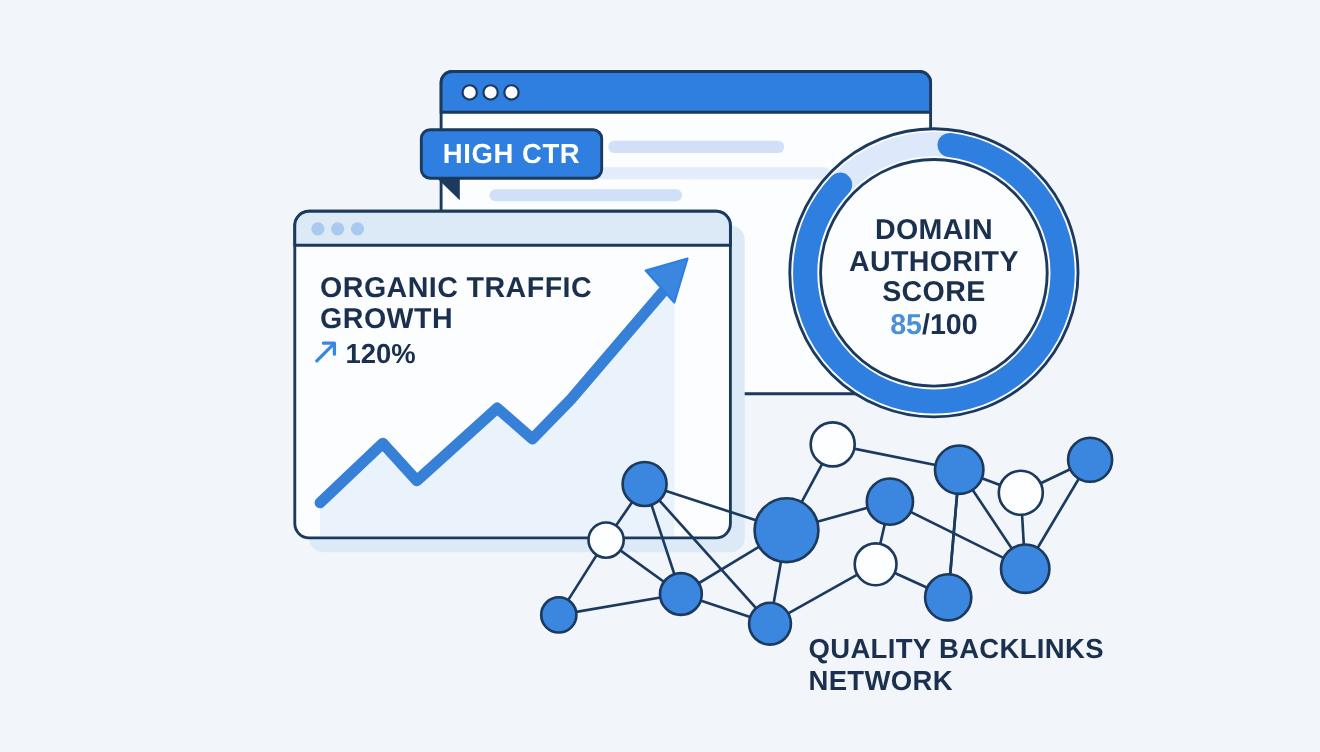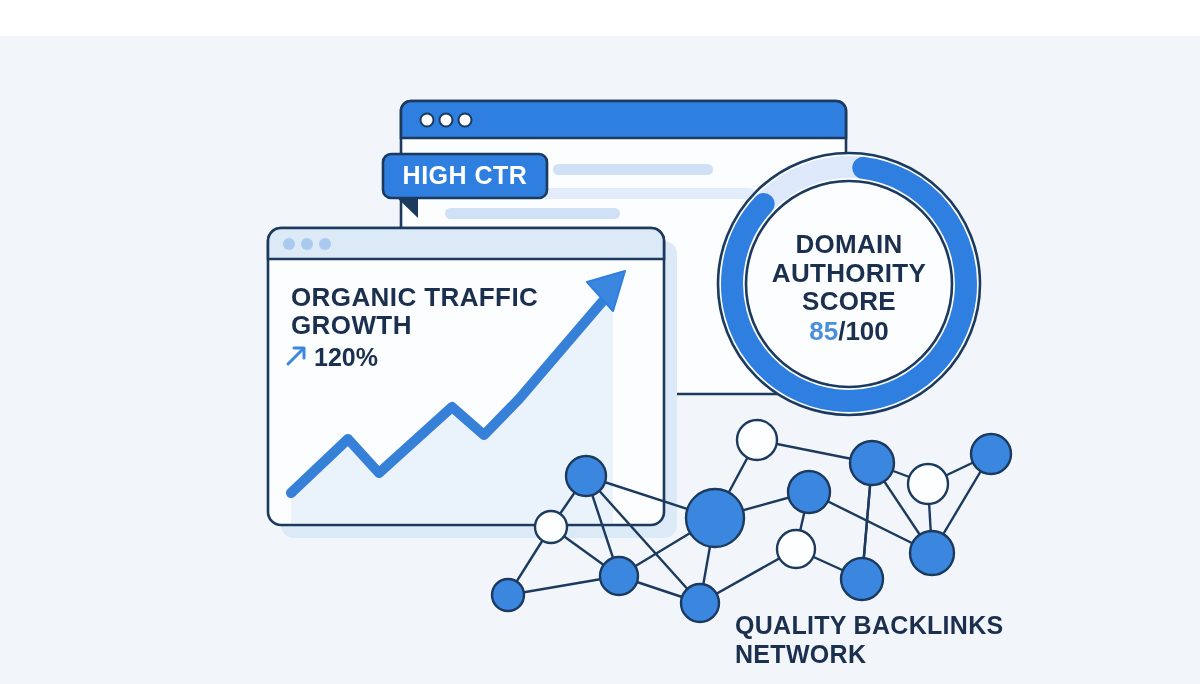--- a/index.html
+++ b/index.html
@@ -12,21 +12,20 @@
     width: 1200px;
     height: 684px;
     overflow: hidden;
     font-family: "Liberation Sans", sans-serif;
   }
   #stage {
     position: relative;
     width: 1200px;
     height: 584px;
     background: #fde047;
-    margin-top: 36px;
   }
   #scene {
     position: absolute;
     inset: 0;
     width: 1200px;
     height: 684px;
     display: block;
   }
   .svg-text {
     font-family: "Liberation Sans", sans-serif;

